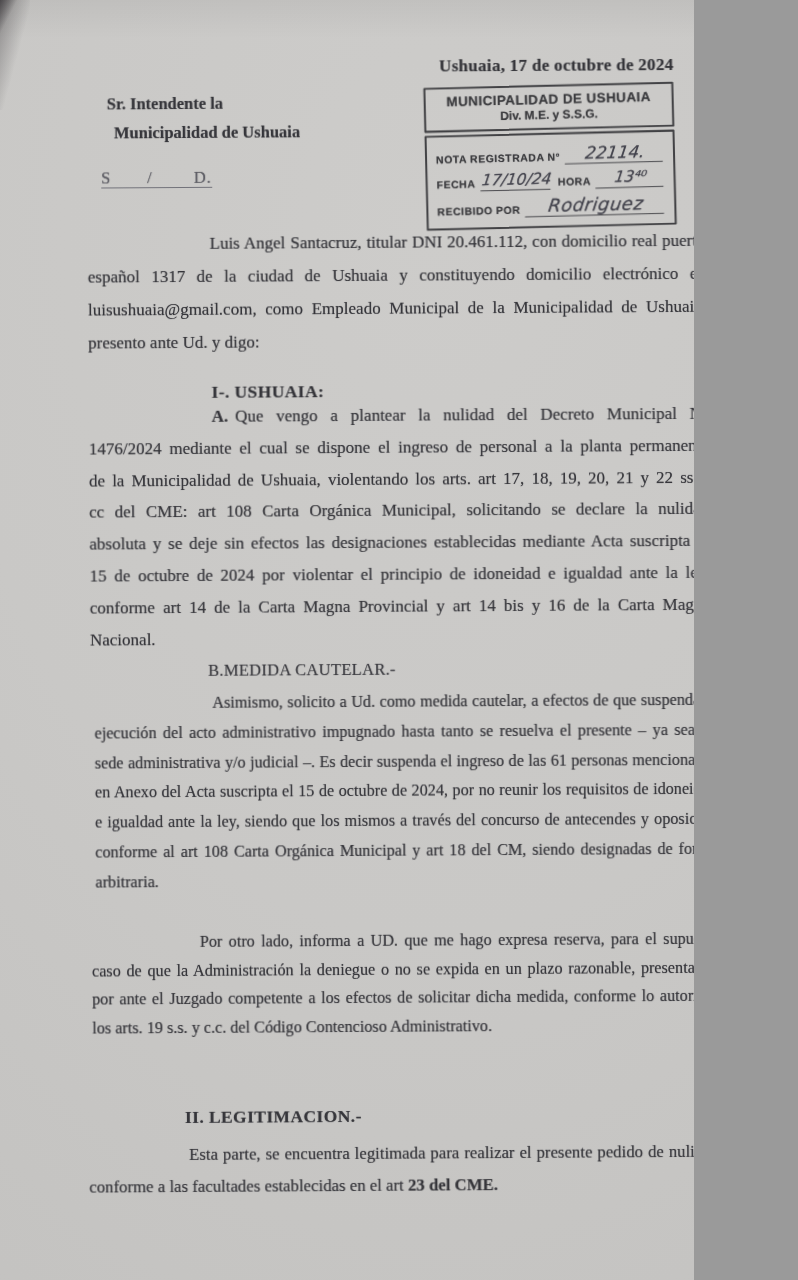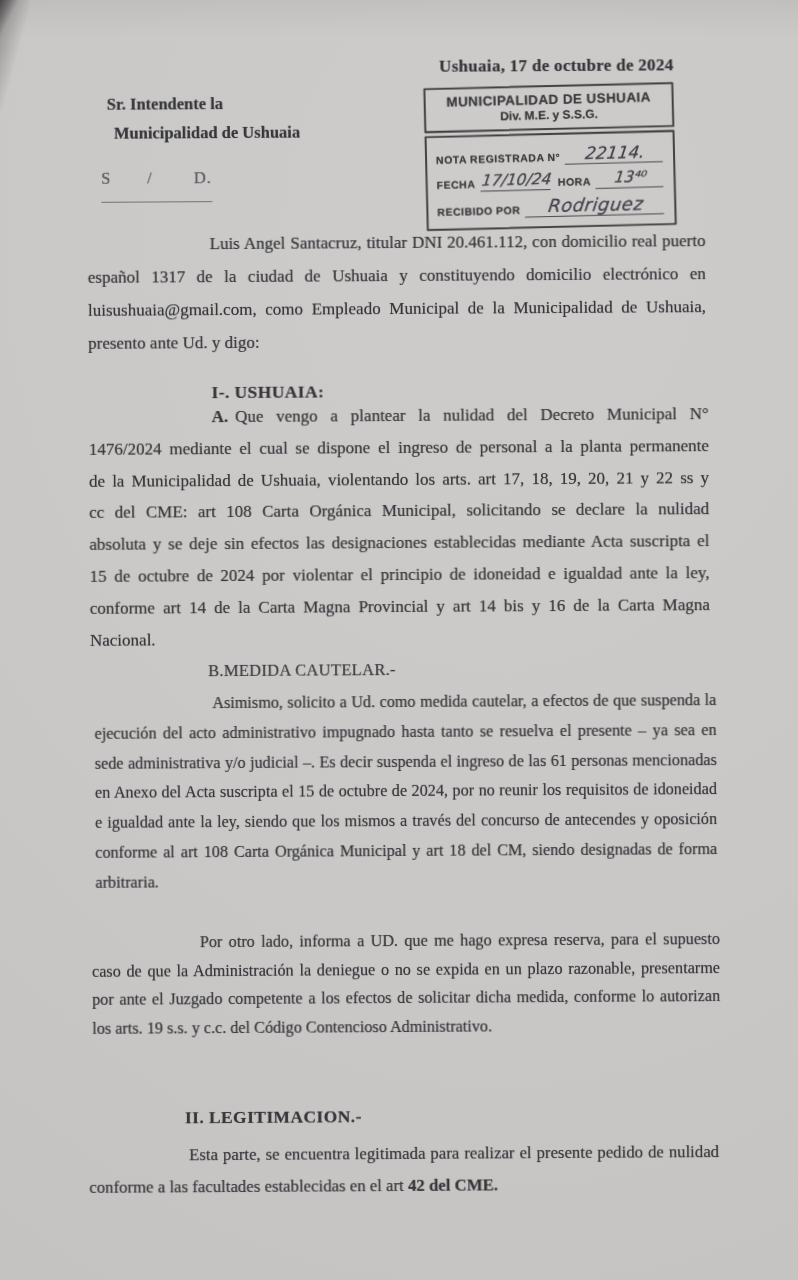--- a/index.html
+++ b/index.html
@@ -1,17 +1,17 @@
 <!DOCTYPE html>
 <html><head>
 <meta charset="utf-8">
 <style>
   html,body { margin:0; padding:0; background:#9a9a9a; }
   .photo {
-    position:relative; width:798px; height:1280px; overflow:hidden;
+    position:relative; width:694px; height:1280px; overflow:hidden;
     background:
       linear-gradient(117deg, rgba(70,67,70,0.85) 0%, rgba(70,67,70,0) 1.3%),
       linear-gradient(180deg, rgba(0,0,0,0.05) 0%, rgba(0,0,0,0) 3%),
       radial-gradient(140% 110% at 62% 18%, #cdccca 0%, #c9c8c6 50%, #c2c1bf 100%);
     font-family:"Liberation Serif", serif;
   }
   .corner-shade {
     position:absolute; top:0; left:0; width:30px; height:110px;
     background:linear-gradient(105deg, rgba(60,57,60,0.45) 0%, rgba(60,57,60,0) 55%);
     pointer-events:none;
@@ -52,21 +52,21 @@
     flex:1; text-align:center; padding-bottom:1px; margin-left:6px;
     white-space:nowrap;
   }
   .hand.small { font-size:15.5px; }
   .hand.signature { font-size:18px; letter-spacing:0.5px; }
   .hora-label { margin-left:7px; }
 
   .salutation { position:absolute; top:167px; left:104px; font-size:16px; }
   .sd {
     border-bottom:1.4px solid #72727a; white-space:pre;
-    padding-bottom:14px; color:#5c5c64; letter-spacing:1px; font-size:16.5px;
+    padding-bottom:0; color:#5c5c64; letter-spacing:1px; font-size:16.5px;
   }
 
   
   .para { position:absolute; text-align:justify; }
   .intro   { top:226px; left:90px;  width:618px; font-size:17px;   line-height:33px;   text-indent:122px; }
   .h-objeto{ position:absolute; top:381px; left:213px; font-size:17.5px; font-weight:bold; letter-spacing:0.4px; }
   .para-a  { top:400px; left:90px;  width:620px; font-size:17px;   line-height:31.8px; text-indent:123px; word-spacing:2.5px; }
   .para-a b{ margin-right:7px; }
   .h-b     { position:absolute; top:660px; left:208px; font-size:16.5px; font-weight:normal; letter-spacing:0.3px; color:#3b3b40; }
   .para-b1 { top:688px; left:94px;  width:622px; font-size:16.2px; line-height:29.8px; text-indent:118px; }
@@ -123,16 +123,16 @@
     <p class="para para-a"><b>A.</b><span>Que vengo a plantear la nulidad del Decreto Municipal N° 1476/2024 mediante el cual se dispone el ingreso de personal a la planta permanente de la Municipalidad de Ushuaia, violentando los arts. art 17, 18, 19, 20, 21 y 22 ss y cc del CME: art 108 Carta Orgánica Municipal, solicitando se declare la nulidad absoluta y se deje sin efectos las designaciones establecidas mediante Acta suscripta el 15 de octubre de 2024 por violentar el principio de idoneidad e igualdad ante la ley, conforme art 14 de la Carta Magna Provincial y art 14 bis y 16 de la Carta Magna Nacional.</span></p>
 
     <h3 class="h-b">B.MEDIDA CAUTELAR.-</h3>
 
     <p class="para para-b1">Asimismo, solicito a Ud. como medida cautelar, a efectos de que suspenda la ejecución del acto administrativo impugnado hasta tanto se resuelva el presente – ya sea en sede administrativa y/o judicial –. Es decir suspenda el ingreso de las 61 personas mencionadas en Anexo del Acta suscripta el 15 de octubre de 2024, por no reunir los requisitos de idoneidad e igualdad ante la ley, siendo que los mismos a través del concurso de antecendes y oposición conforme al art 108 Carta Orgánica Municipal y art 18 del CM, siendo designadas de forma arbitraria.</p>
 
     <p class="para para-b2">Por otro lado, informa a UD.  que me hago expresa reserva, para el supuesto caso de que la Administración la deniegue o no se expida en un plazo razonable, presentarme por ante el Juzgado competente a los efectos de solicitar dicha medida, conforme lo autorizan los arts. 19 s.s. y c.c. del Código Contencioso Administrativo.</p>
 
     <h3 class="h-leg">II. LEGITIMACION.-</h3>
 
-    <p class="para para-leg"><span>Esta parte, se encuentra legitimada para realizar el presente pedido de nulidad conforme a las facultades establecidas en el art </span><b>42 del CME.</b></p>
+    <p class="para para-leg"><span>Esta parte, se encuentra legitimada para realizar el presente pedido de nulidad conforme a las facultades establecidas en el art </span><b>23 del CME.</b></p>
 
   </div>
 </div>
 
 </body></html>

